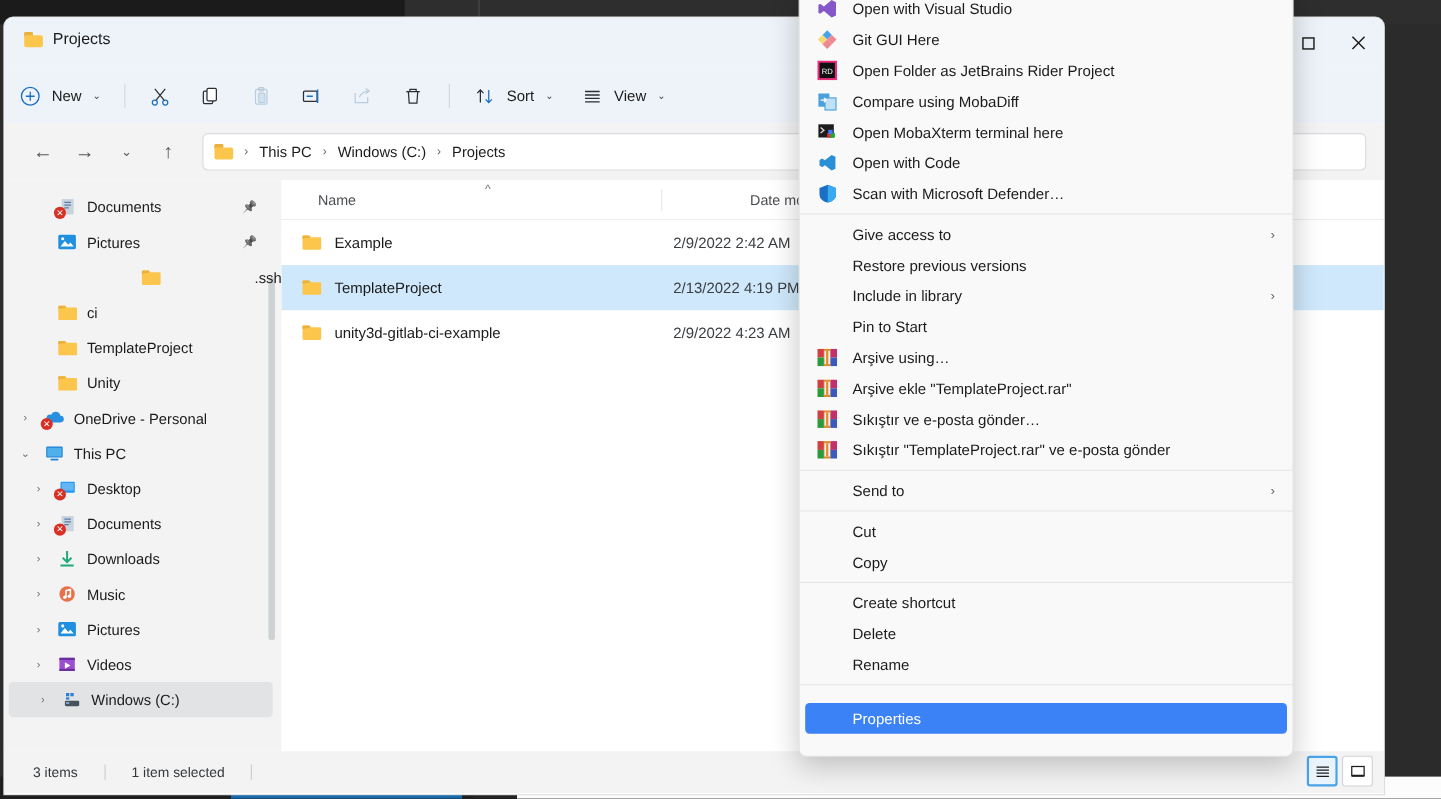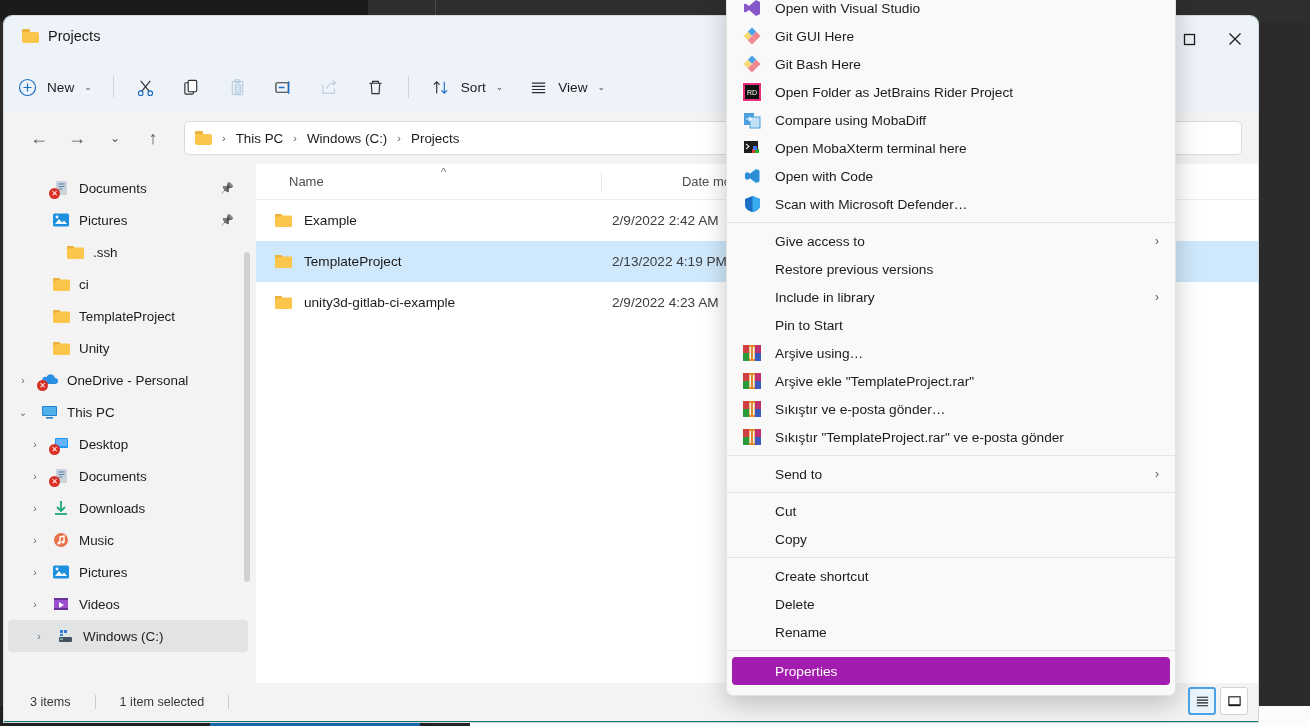--- a/index.html
+++ b/index.html
@@ -21,21 +21,21 @@
     position:absolute; left:210px; bottom:0px; width:210px; height:20px;
     background:#1769aa; color:#dfeefb; font-size:12px; text-align:center; line-height:22px; overflow:hidden;
   }
   #backdrop .white-band { position:absolute; left:470px; bottom:0; width:840px; height:20px; background:#fcfcfc; }
   #backdrop .white-band span { font-size:11px; color:#333; padding-left:14px; line-height:22px; display:block; }
   #backdrop .dark-sep { position:absolute; left:430px; bottom:0; width:40px; height:20px; background:#242424; }
 
   
   #explorer {
     position: absolute; left: 4px; top: 16px; width: 1254px; height: 706px;
-    background: #0f766e;
+    background: #ffffff;
     border-radius: 8px 8px 0 0;
     overflow: hidden;
     box-shadow: 0 0 0 1px #d6d9dc;
   }
 
   
   .titlebar { height: 46px; background:#eef3f9; position:relative; }
   .tab-chip { position:absolute; left:18px; top:12px; display:flex; align-items:center; gap:9px; }
   .folder-ico { width:17px; height:14px; position:relative; flex:none; }
   .folder-ico::before{ content:""; position:absolute; left:0; top:1px; width:7px; height:3px; background:#e8b33e; border-radius:1px 1px 0 0;}
@@ -98,21 +98,21 @@
   #ctxmenu {
     position:absolute; left:726px; top:-10px; width:450px;
     background:#f9f9f9; border:1px solid #e3e3e3; border-radius:7px;
     box-shadow:0 8px 26px rgba(0,0,0,.22);
     padding:3px 0 4px; z-index:40; overflow:hidden;
   }
   .mi { height:28px; display:flex; align-items:center; padding:0 12px 0 14px; font-size:13.7px; color:#1b1b1b; position:relative; }
   .mi .mico { width:22px; height:20px; margin-right:12px; flex:none; display:flex; align-items:center; justify-content:center; }
   .mi .milabel { white-space:nowrap; }
   .mi .submark { position:absolute; right:16px; color:#5b5f63; font-size:12px; }
-  .mi.hl { background:#a21caf; color:#ffffff; border-radius:4px; margin:6px 5px; padding-left:9px; }
+  .mi.hl { background:#3b82f6; color:#ffffff; border-radius:4px; margin:16px 5px; padding-left:9px; }
   .msep { height:1px; background:#e6e6e6; margin:4px 0; }
 </style>
 </head>
 <body>
 
 <div id="backdrop">
   <div class="dark-strip-1"></div>
   <div class="dark-strip-2"></div>
   <div class="tab-chevron"></div>
   <div class="bottom-band"></div>
@@ -270,21 +270,21 @@
         <div class="nav-row" style="padding-left: 22px;">
           <span class="expander"></span>
           <span class="nav-ico"><svg width="18" height="16" viewBox="0 0 18 16">
               <rect x="1" y="1.5" width="16" height="13" rx="1.5" fill="#1f8fe0"></rect>
               <path d="M3 12l4-5 3 3.5 2-2 3 3.5z" fill="#fff"></path>
               <circle cx="5" cy="5" r="1.4" fill="#fff"></circle>
             </svg></span>
           <span>Pictures</span>
           <span class="pin" style="font-size: 11px; transform: none; filter: grayscale(1);">📌</span>
         </div>
-        <div class="nav-row" style="padding-left: 36px;">
+        <div class="nav-row" style="padding-left: 22px; justify-content: space-between;">
           <span class="expander"></span>
           <span class="nav-ico"><svg width="19" height="16" viewBox="0 0 19 16">
               <path d="M1 3a1 1 0 011-1h5l1.6 1.6H17a1 1 0 011 1V14a1 1 0 01-1 1H2a1 1 0 01-1-1z" fill="#fcc64d"></path>
               <path d="M1 3a1 1 0 011-1h5l1.6 1.6H9L1 5z" fill="#eab23c"></path>
             </svg></span>
           <span>.ssh</span>
         </div>
         <div class="nav-row" style="padding-left: 22px;">
           <span class="expander"></span>
           <span class="nav-ico"><svg width="19" height="16" viewBox="0 0 19 16">
@@ -473,33 +473,20 @@
             <rect x="3" y="9" width="6" height="6" fill="#f7d978"></rect>
             <rect x="9" y="9" width="6" height="6" fill="#f0868f"></rect>
           </g>
         </svg>
       </span>
       <span class="milabel">Git GUI Here</span>
     </div>
     <div class="mi">
       <span class="mico">
         <svg width="18" height="18" viewBox="0 0 18 18">
-          <g transform="rotate(45 9 9)">
-            <rect x="3" y="3" width="6" height="6" fill="#4aa3e8"></rect>
-            <rect x="9" y="3" width="6" height="6" fill="#f0868f"></rect>
-            <rect x="3" y="9" width="6" height="6" fill="#f7d978"></rect>
-            <rect x="9" y="9" width="6" height="6" fill="#f0868f"></rect>
-          </g>
-        </svg>
-      </span>
-      <span class="milabel">Git Bash Here</span>
-    </div>
-    <div class="mi">
-      <span class="mico">
-        <svg width="18" height="18" viewBox="0 0 18 18">
           <rect x="1" y="1" width="16" height="16" fill="#111" stroke="#ec2d7d" stroke-width="2"></rect>
           <text x="9" y="12" font-size="7" fill="#fff" text-anchor="middle" font-family="Liberation Sans">RD</text>
         </svg>
       </span>
       <span class="milabel">Open Folder as JetBrains Rider Project</span>
     </div>
     <div class="mi">
       <span class="mico">
         <svg width="18" height="17" viewBox="0 0 18 17">
           <rect x="1" y="1" width="10" height="12" fill="#4a9fdc"></rect>

